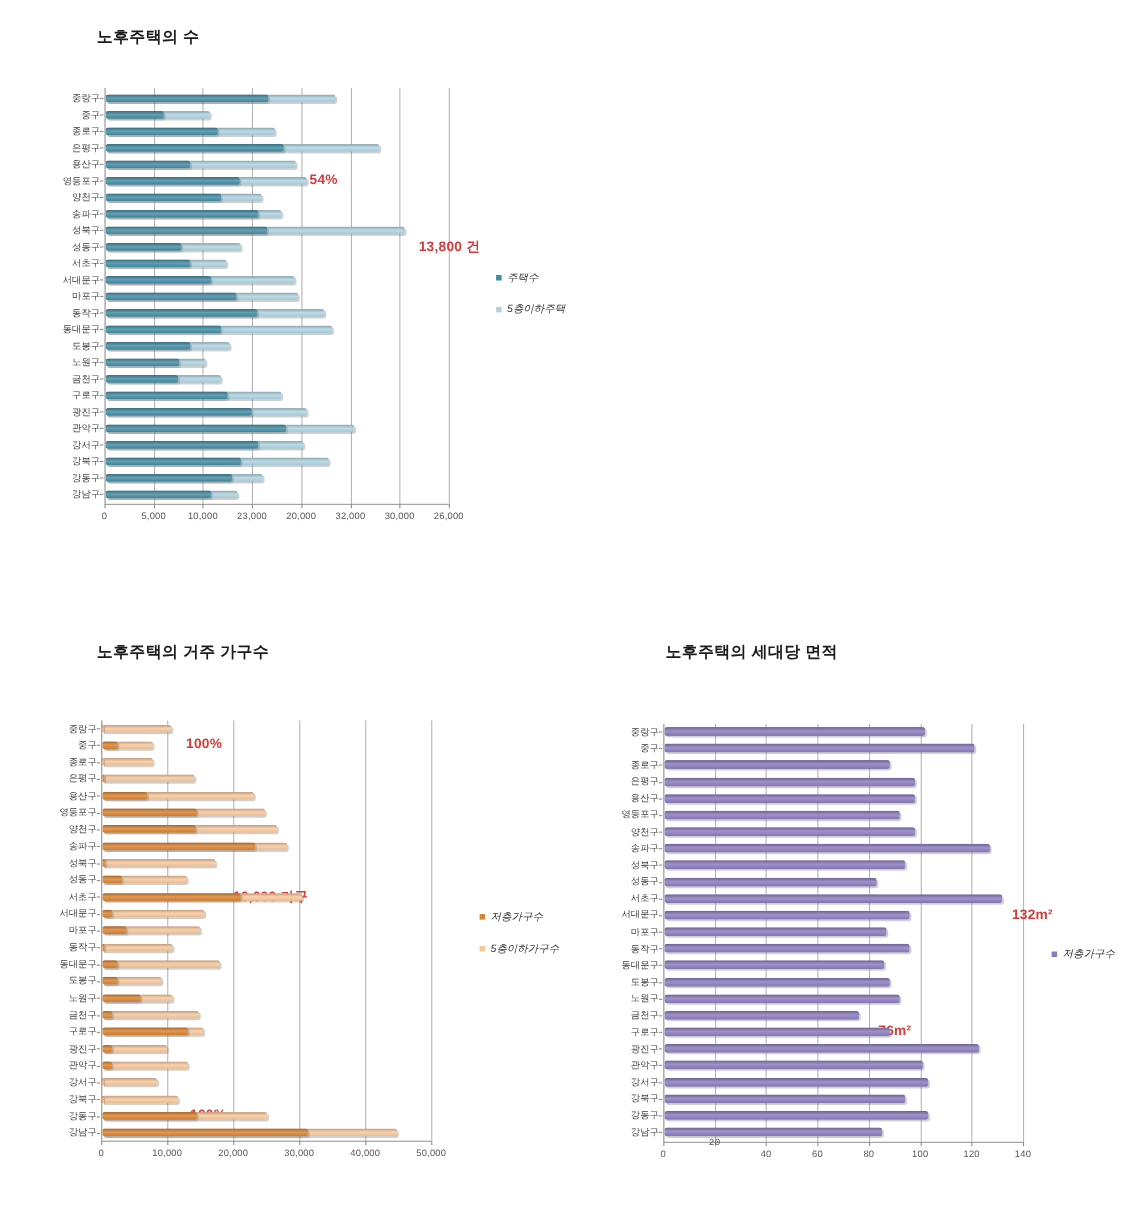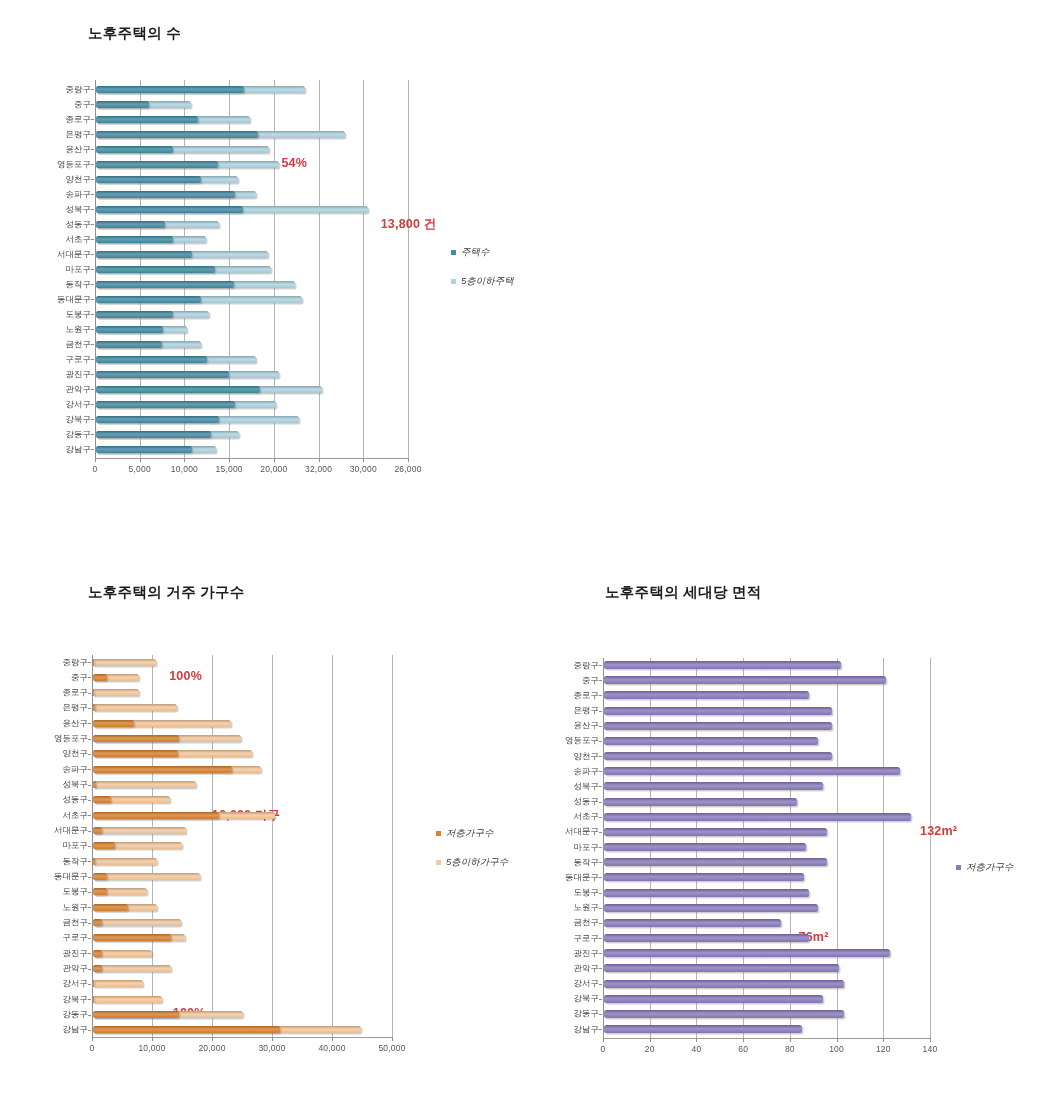--- a/index.html
+++ b/index.html
@@ -61,21 +61,21 @@
       <div class="axis-tick" style="left: 0px; top: 378px;"></div>
       <div class="tick-label" style="left: 0px; top: 384px;">0</div>
       <div class="gridline" style="left: 44.7143px;"></div>
       <div class="axis-tick" style="left: 44.7143px; top: 378px;"></div>
       <div class="tick-label" style="left: 44.7143px; top: 384px;">5,000</div>
       <div class="gridline" style="left: 89.4286px;"></div>
       <div class="axis-tick" style="left: 89.4286px; top: 378px;"></div>
       <div class="tick-label" style="left: 89.4286px; top: 384px;">10,000</div>
       <div class="gridline" style="left: 134.143px;"></div>
       <div class="axis-tick" style="left: 134.143px; top: 378px;"></div>
-      <div class="tick-label" style="left: 134.143px; top: 384px;">15,000</div>
+      <div class="tick-label" style="left: 134.143px; top: 384px;">23,000</div>
       <div class="gridline" style="left: 178.857px;"></div>
       <div class="axis-tick" style="left: 178.857px; top: 378px;"></div>
       <div class="tick-label" style="left: 178.857px; top: 384px;">20,000</div>
       <div class="gridline" style="left: 223.571px;"></div>
       <div class="axis-tick" style="left: 223.571px; top: 378px;"></div>
       <div class="tick-label" style="left: 223.571px; top: 384px;">32,000</div>
       <div class="gridline" style="left: 268.286px;"></div>
       <div class="axis-tick" style="left: 268.286px; top: 378px;"></div>
       <div class="tick-label" style="left: 268.286px; top: 384px;">30,000</div>
       <div class="gridline" style="left: 313px;"></div>
@@ -306,21 +306,21 @@
       <div class="annotation" style="left: 77.2px; top: -1px; color: rgb(212, 59, 59);">100%</div>
       <div class="annotation" style="left: 119.8px; top: 137px; color: rgb(212, 59, 59);">16,600 가구</div>
       <div class="annotation" style="left: 80.8px; top: 336.26px; color: rgb(212, 59, 59);">100%</div>
     </div>
   <div class="plot" id="plot2">
       <div class="gridline axis0" style="left: 0px;"></div>
       <div class="axis-tick" style="left: 0px; top: 380px;"></div>
       <div class="tick-label" style="left: 0px; top: 386px;">0</div>
       <div class="gridline" style="left: 46.7143px;"></div>
       <div class="axis-tick" style="left: 46.7143px; top: 380px;"></div>
-      <div class="tick-label" style="left: 46.7143px; top: 386px;">20</div>
+      <div class="tick-label" style="left: 46.7143px; top: 376px; font-family: Liberation Mono, monospace;">20</div>
       <div class="gridline" style="left: 93.4286px;"></div>
       <div class="axis-tick" style="left: 93.4286px; top: 380px;"></div>
       <div class="tick-label" style="left: 93.4286px; top: 386px;">40</div>
       <div class="gridline" style="left: 140.143px;"></div>
       <div class="axis-tick" style="left: 140.143px; top: 380px;"></div>
       <div class="tick-label" style="left: 140.143px; top: 386px;">60</div>
       <div class="gridline" style="left: 186.857px;"></div>
       <div class="axis-tick" style="left: 186.857px; top: 380px;"></div>
       <div class="tick-label" style="left: 186.857px; top: 386px;">80</div>
       <div class="gridline" style="left: 233.571px;"></div>

